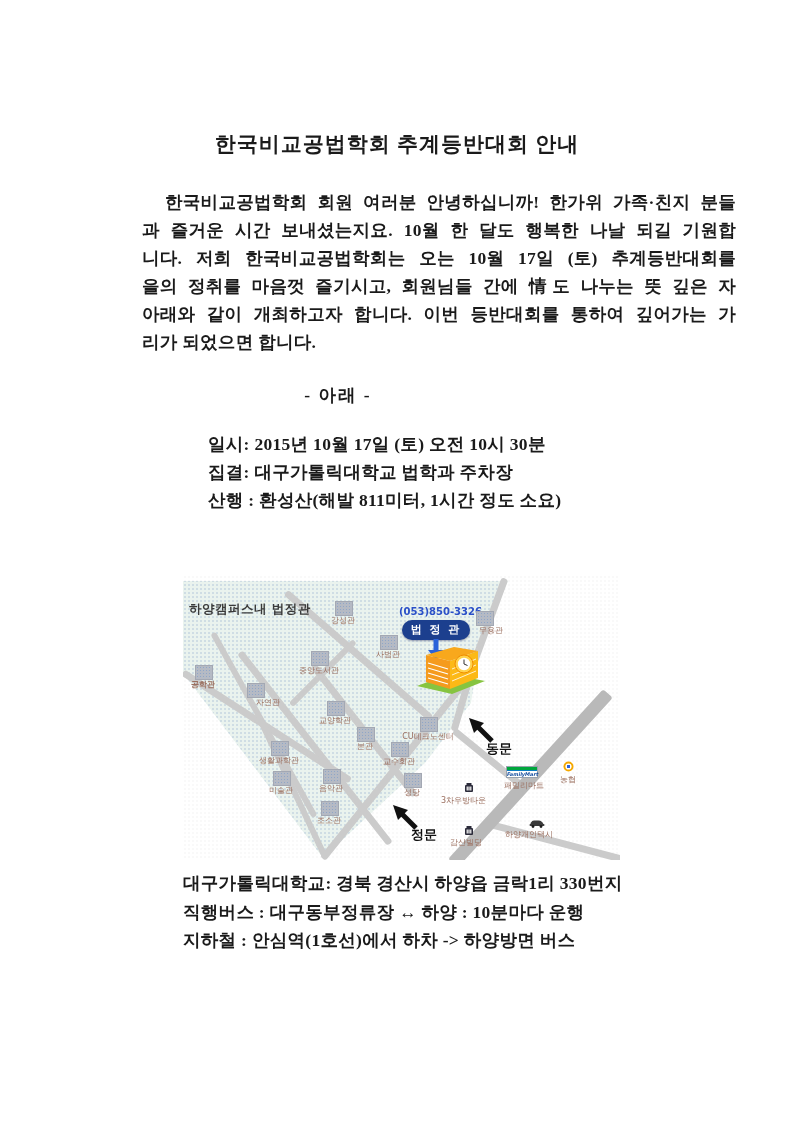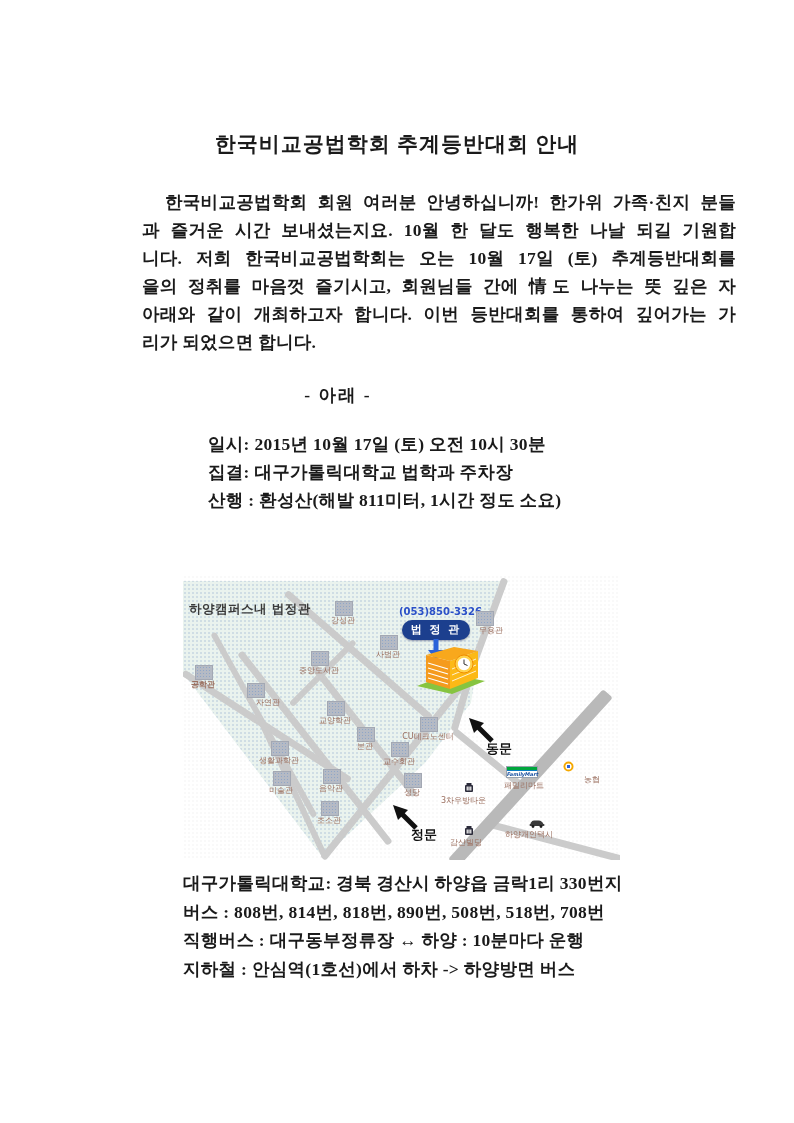--- a/index.html
+++ b/index.html
@@ -135,21 +135,21 @@
       <div class="fm-top"></div>
       <div class="fm-text">FamilyMart</div>
     </div>
     <div class="poi-label" style="left:321px;top:205px;">패밀리마트</div>
 
     <svg class="abs" style="left:380px;top:186px;" width="11" height="11" viewBox="0 0 11 11">
       <circle cx="5.5" cy="5.5" r="5" fill="#f5a800"></circle>
       <circle cx="5.5" cy="5.5" r="3.1" fill="#ffffff"></circle>
       <rect x="4" y="4" width="3" height="3" fill="#2a62d9"></rect>
     </svg>
-    <div class="poi-label" style="left:377px;top:199px;margin-left:24px;">농협</div>
+    <div class="poi-label" style="left:377px;top:199px;">농협</div>
 
     <svg class="abs" style="left:281px;top:207px;" width="10" height="11" viewBox="0 0 10 11">
       <rect x="1" y="3" width="8" height="7" rx="1" fill="#2b2b3a"></rect>
       <rect x="2.5" y="1" width="5" height="2.5" fill="#2b2b3a"></rect>
       <g fill="#ffffff">
           <rect x="2.6" y="4.5" width="1.2" height="4"></rect>
           <rect x="4.4" y="4.5" width="1.2" height="4"></rect>
           <rect x="6.2" y="4.5" width="1.2" height="4"></rect>
         </g>
     </svg>
@@ -200,18 +200,17 @@
       <div class="bsq" style="left: 140px; top: 194px;"></div>
       <div class="blabel" style="left: 148px; top: 208px;">음악관</div>
       <div class="bsq" style="left: 221px; top: 198px;"></div>
       <div class="blabel" style="left: 229px; top: 212px;">성당</div>
       <div class="bsq" style="left: 138px; top: 226px;"></div>
       <div class="blabel" style="left: 146px; top: 240px;">조소관</div>
     </div>
 
   <div class="footer">
     <div>대구가톨릭대학교: 경북 경산시 하양읍 금락1리 330번지</div>
-    <div>버스 : 808번, 814번, 818번, 890번, 508번, 518번, 708번</div>
     <div>직행버스 : 대구동부정류장 ↔ 하양 : 10분마다 운행</div>
     <div>지하철 : 안심역(1호선)에서 하차 -&gt; 하양방면 버스</div>
   </div>
 
 </div>
 
 </body></html>

